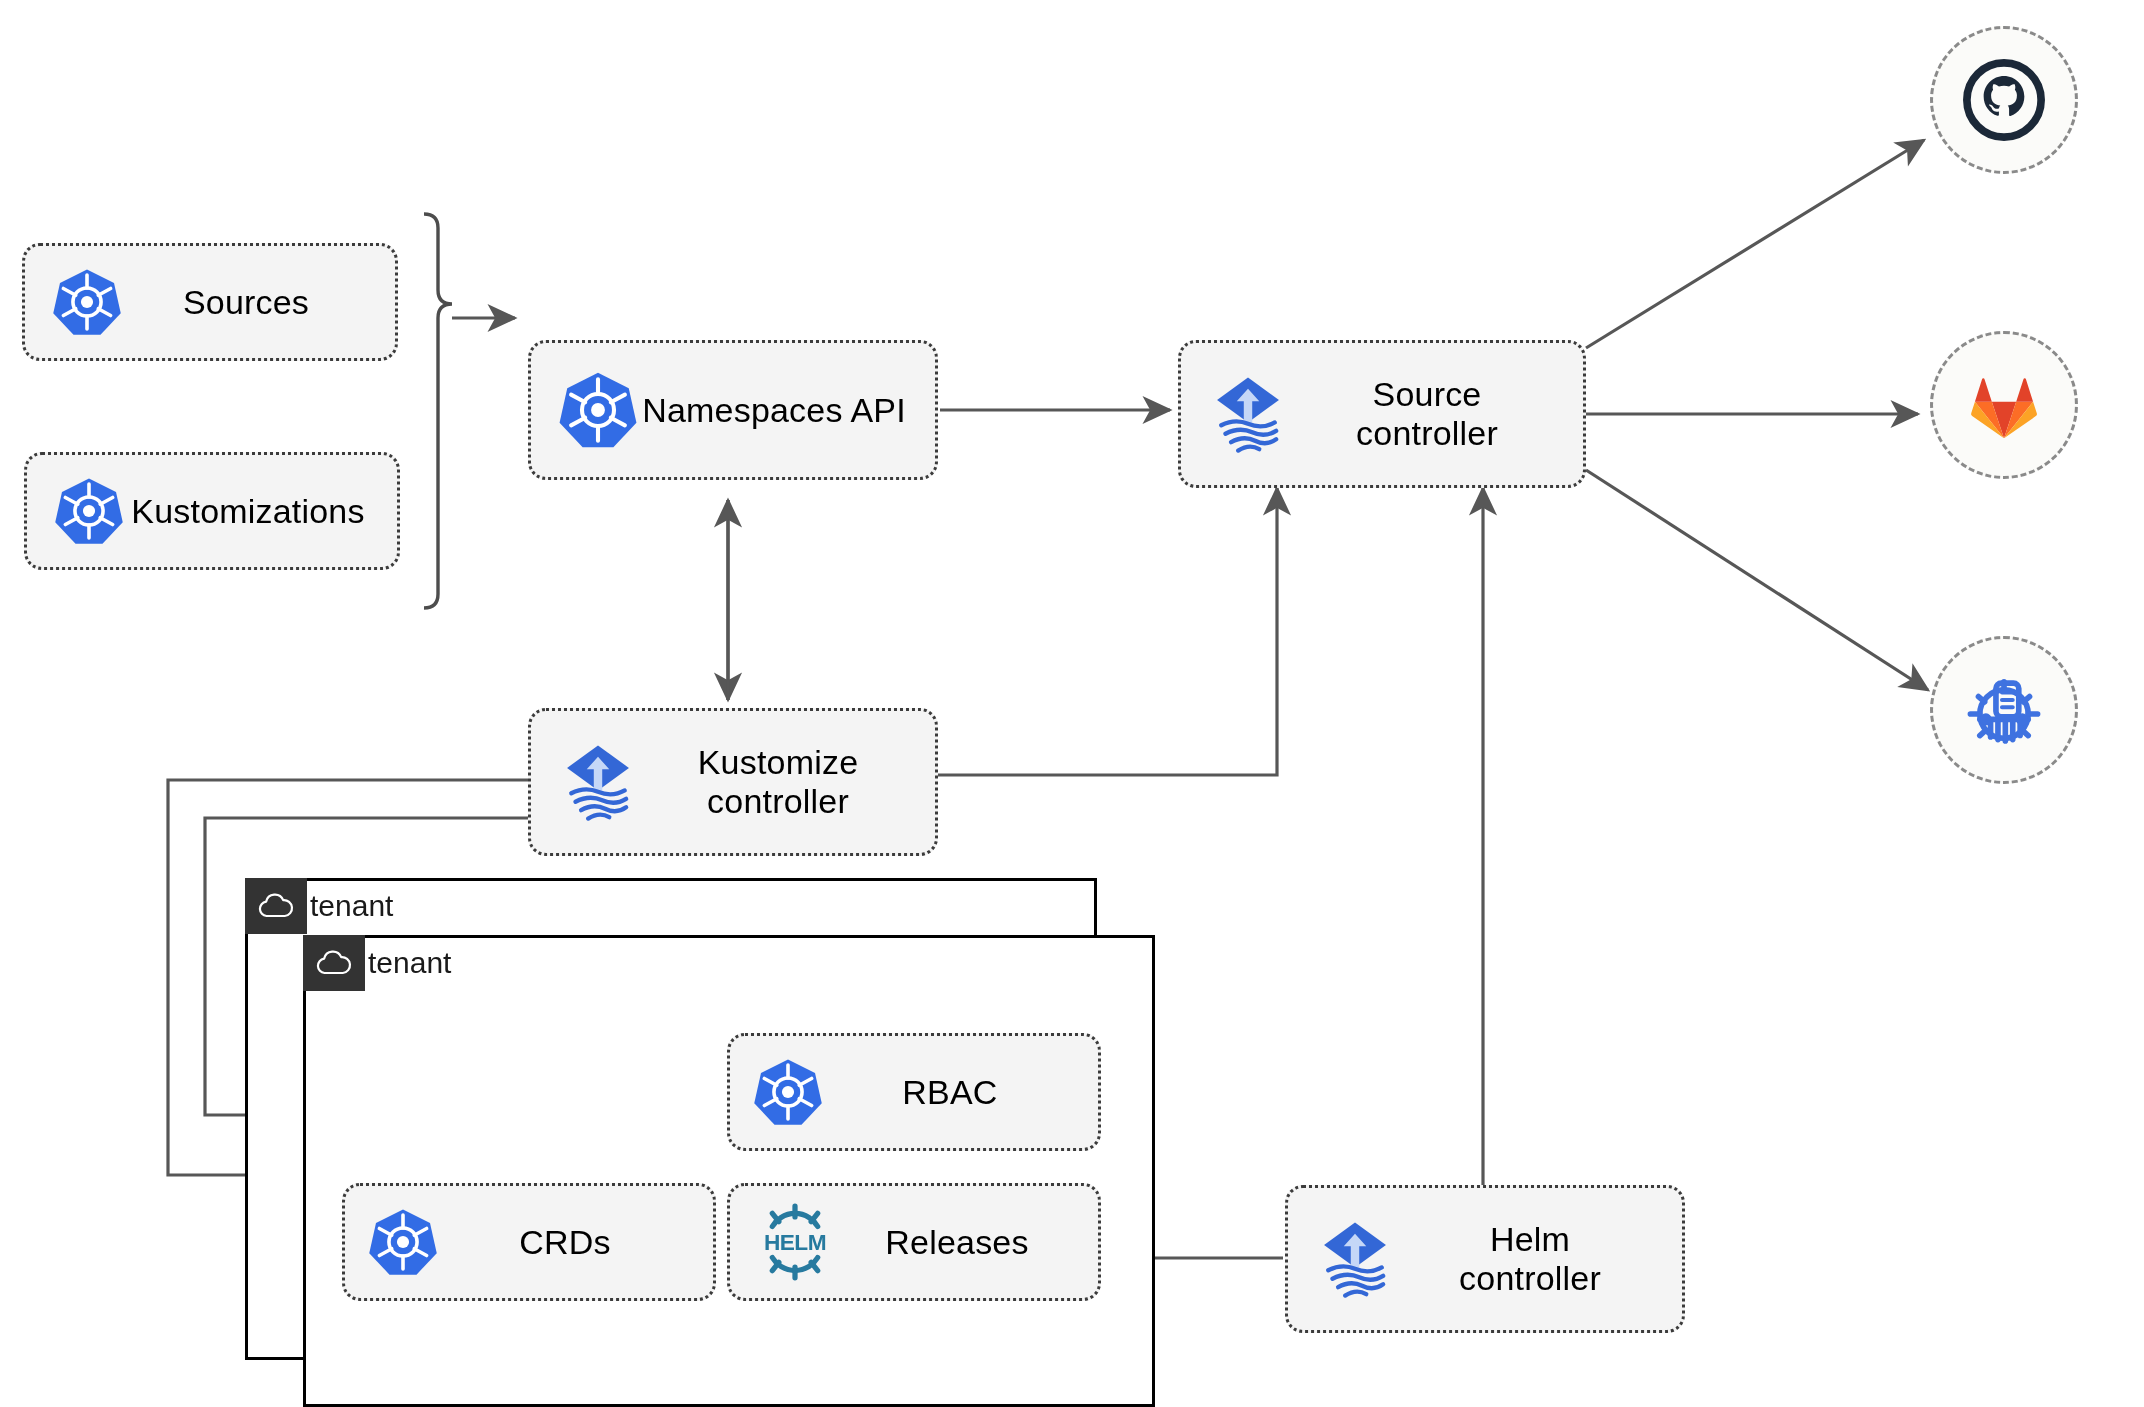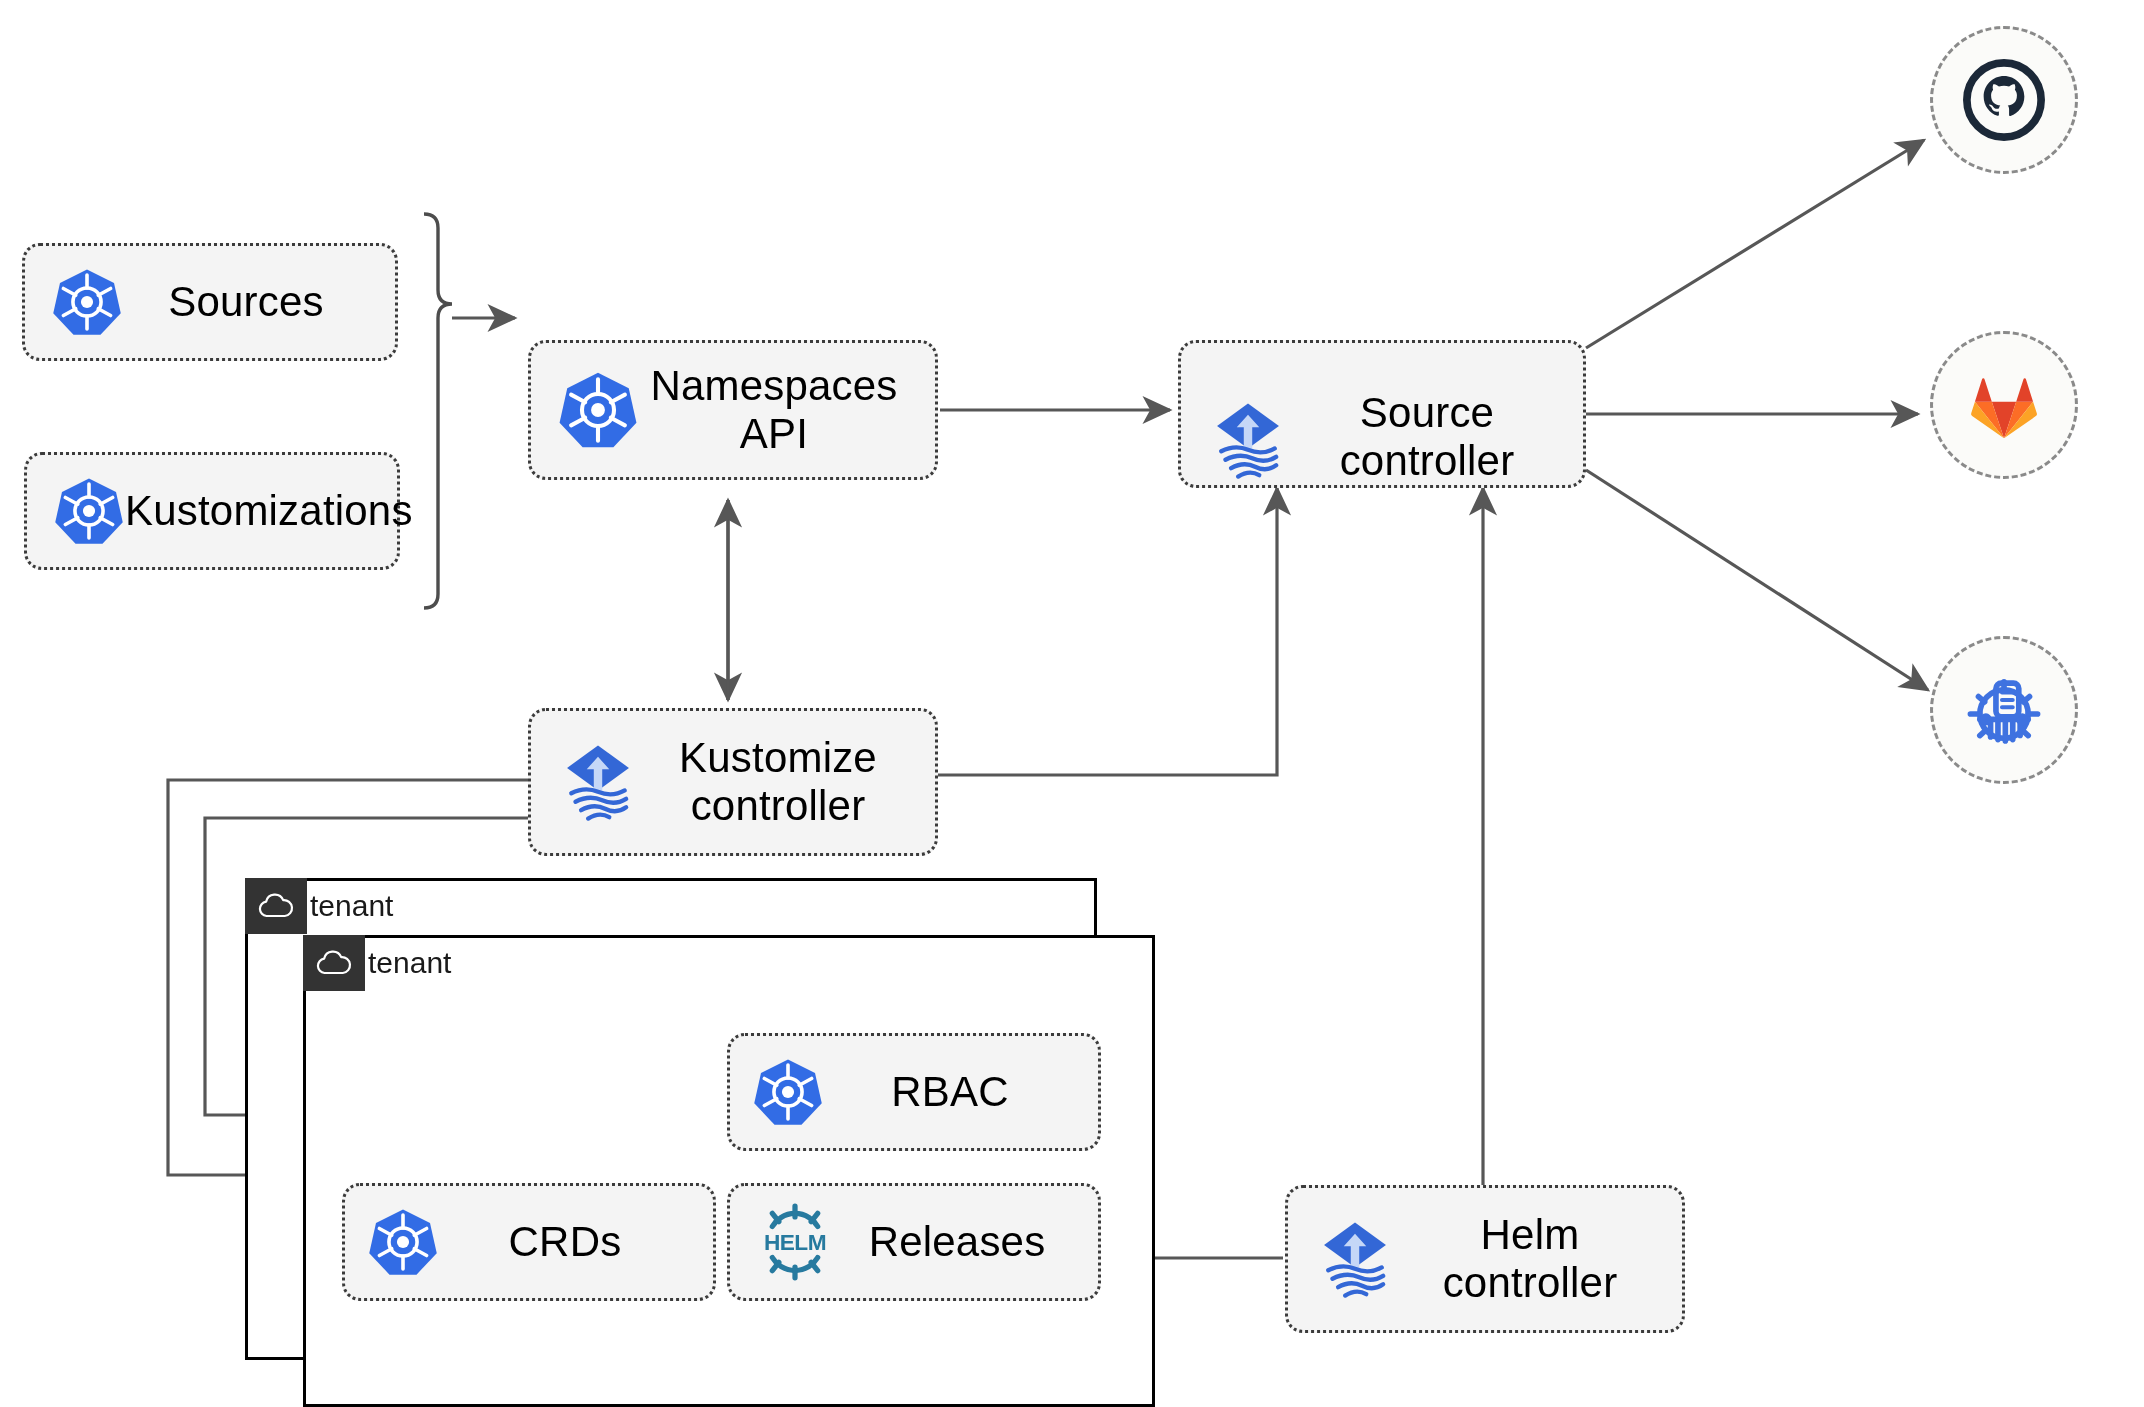--- a/index.html
+++ b/index.html
@@ -39,21 +39,21 @@
   .rbox .ico {
     flex: 0 0 auto;
     display: flex;
     align-items: center;
     justify-content: center;
   }
   .rbox .lbl {
     flex: 1 1 auto;
     text-align: center;
     color: #000000;
-    font-size: 42px;
+    font-size: 34px;
     line-height: 1.14;
     letter-spacing: 0.2px;
     white-space: pre-line;
   }
 
   
   .circ {
     position: absolute;
     width: 148px;
     height: 148px;
@@ -179,21 +179,21 @@
           <path d="M32 8 L32 19.5 M32 44.5 L32 56
                    M11 20 L22 26 M42 38 L53 44
                    M11 44 L22 38 M42 26 L53 20"></path>
         </g>
         <circle cx="32" cy="32" r="5.4" fill="#ffffff"></circle>
       </svg>
     </span>
     <span class="lbl">Namespaces API</span>
   </div>
 
-  <div class="rbox" style="left:1178px; top:340px; width:408px; height:148px; padding:0 22px;align-items:flex-end;">
+  <div class="rbox" style="left:1178px; top:340px; width:408px; height:148px; padding:0 22px;">
     <span class="ico">
       <svg width="90" height="90" viewBox="0 0 64 64">
         <path d="M32 6 L54 22 L32 38 L10 22 Z" fill="#3367d6"></path>
         <path d="M32 14 L40 23 L35 23 L35 38 L29 38 L29 23 L24 23 Z" fill="#c5d7f7"></path>
         <g stroke="#3367d6" stroke-width="3.1" fill="none" stroke-linecap="round">
           <path d="M13 40 q10 -5 19 -1 q10 4 19 -1"></path>
           <path d="M16 46 q10 -5 19 -1 q9 4 17 -1"></path>
           <path d="M20 52 q9 -5 17 -1 q8 4 15 -1"></path>
           <path d="M25 58 q8 -5 15 -1"></path>
         </g>

